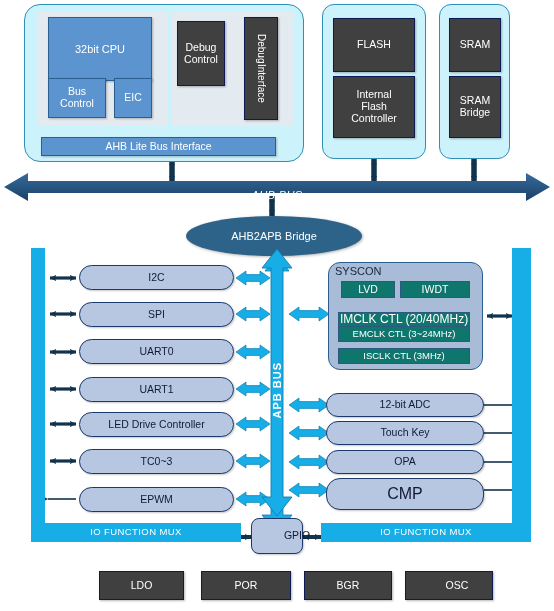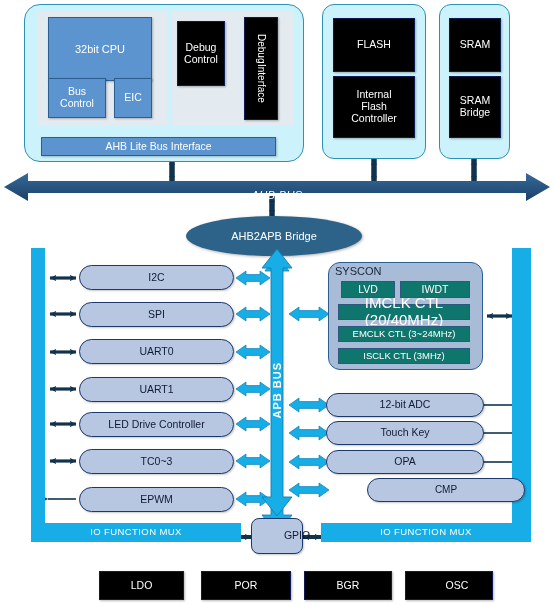--- a/index.html
+++ b/index.html
@@ -8,21 +8,21 @@
        -webkit-font-smoothing:none;}
   .abs{position:absolute;box-sizing:border-box;}
   .ctr{display:flex;align-items:center;justify-content:center;text-align:center;line-height:1.12;}
 
   
   .cpu-panel{background:#ccf2fb;border:1.4px solid #2f8fb5;border-radius:16px;}
   .inner-pane{background:#e3eaf0;}
   .mem-panel{background:#ccf2fb;border:1.4px solid #2f8fb5;border-radius:12px;}
 
   
-  .blk-navy{background:#000000;color:#ffffff;border:1px solid #0d1b52;
+  .blk-navy{background:#404040;color:#ffffff;border:1px solid #0d1b52;
             box-shadow:1px 1px 2px rgba(0,0,0,.28);}
   .blk-med{background:#5b94cf;color:#ffffff;border:1.2px solid #2b5f92;
            box-shadow:1px 1px 2px rgba(0,0,0,.25);}
   .blk-syscon-sub{background:#0f766e;color:#ffffff;border:1px solid #2e5880;}
   .blk-periph{background:#b7c7e2;color:#101a33;border:1.3px solid #1b3a6b;
               border-radius:14px;box-shadow:1px 1px 2px rgba(0,0,0,.22);}
   .blk-gpio{background:#b7c7e2;color:#101a33;border:1.3px solid #1b3a6b;
             border-radius:8px;box-shadow:1px 1px 2px rgba(0,0,0,.22);}
   .syscon-box{background:#a8bcd8;border:1.4px solid #2b5f92;border-radius:12px;}
   .syscon-title{color:#18243a;font-size:11px;}
@@ -203,27 +203,27 @@
 <div class="abs blk-periph ctr" style="left:79px;top:339px;width:155px;height:25px;font-size:10.5px;">UART0</div>
 <div class="abs blk-periph ctr" style="left:79px;top:377px;width:155px;height:25px;font-size:10.5px;">UART1</div>
 <div class="abs blk-periph ctr" style="left:79px;top:412px;width:155px;height:25px;font-size:10.5px;">LED Drive Controller</div>
 <div class="abs blk-periph ctr" style="left:79px;top:449px;width:155px;height:25px;font-size:10.5px;">TC0~3</div>
 <div class="abs blk-periph ctr" style="left:79px;top:487px;width:155px;height:25px;font-size:10.5px;">EPWM</div>
 
 <div class="abs syscon-box" style="left:328px;top:262px;width:155px;height:108px;"></div>
 <div class="abs syscon-title" style="left:335px;top:265px;width:80px;height:14px;">SYSCON</div>
 <div class="abs blk-syscon-sub ctr" style="left:341px;top:281px;width:54px;height:17px;font-size:10.5px;">LVD</div>
 <div class="abs blk-syscon-sub ctr" style="left:400px;top:281px;width:70px;height:17px;font-size:10.5px;">IWDT</div>
-<div class="abs blk-syscon-sub ctr" style="left:338px;top:304px;width:132px;height:16px;font-size:15px;">IMCLK CTL (20/40MHz)</div>
+<div class="abs blk-syscon-sub ctr" style="left:338px;top:312px;width:132px;height:16px;font-size:12px;">IMCLK CTL (20/40MHz)</div>
 <div class="abs blk-syscon-sub ctr" style="left:338px;top:326px;width:132px;height:16px;font-size:9.5px;">EMCLK CTL (3~24MHz)</div>
 <div class="abs blk-syscon-sub ctr" style="left:338px;top:348px;width:132px;height:16px;font-size:9.5px;">ISCLK CTL (3MHz)</div>
 
 <div class="abs blk-periph ctr" style="left:326px;top:393px;width:158px;height:24px;font-size:10.5px;">12-bit ADC</div>
 <div class="abs blk-periph ctr" style="left:326px;top:421px;width:158px;height:24px;font-size:10.5px;">Touch Key</div>
 <div class="abs blk-periph ctr" style="left:326px;top:450px;width:158px;height:24px;font-size:10.5px;">OPA</div>
-<div class="abs blk-periph ctr" style="left:326px;top:478px;width:158px;height:24px;font-size:10px;margin-left:41px;">CMP</div>
+<div class="abs blk-periph ctr" style="left:326px;top:478px;width:158px;height:32px;font-size:16px;">CMP</div>
 
 <div class="abs blk-gpio ctr" style="left:251px;top:518px;width:52px;height:36px;font-size:10.5px;padding-left:40px;">GPIO</div>
 
 <div class="abs blk-navy ctr" style="left:99px;top:571px;width:85px;height:29px;font-size:10.5px;">LDO</div>
 <div class="abs blk-navy ctr" style="left:201px;top:571px;width:90px;height:29px;font-size:10.5px;">POR</div>
 <div class="abs blk-navy ctr" style="left:304px;top:571px;width:88px;height:29px;font-size:10.5px;">BGR</div>
 <div class="abs blk-navy ctr" style="left:405px;top:571px;width:88px;height:29px;font-size:10.5px;padding-left:16px;">OSC</div>
 
 </body></html>

